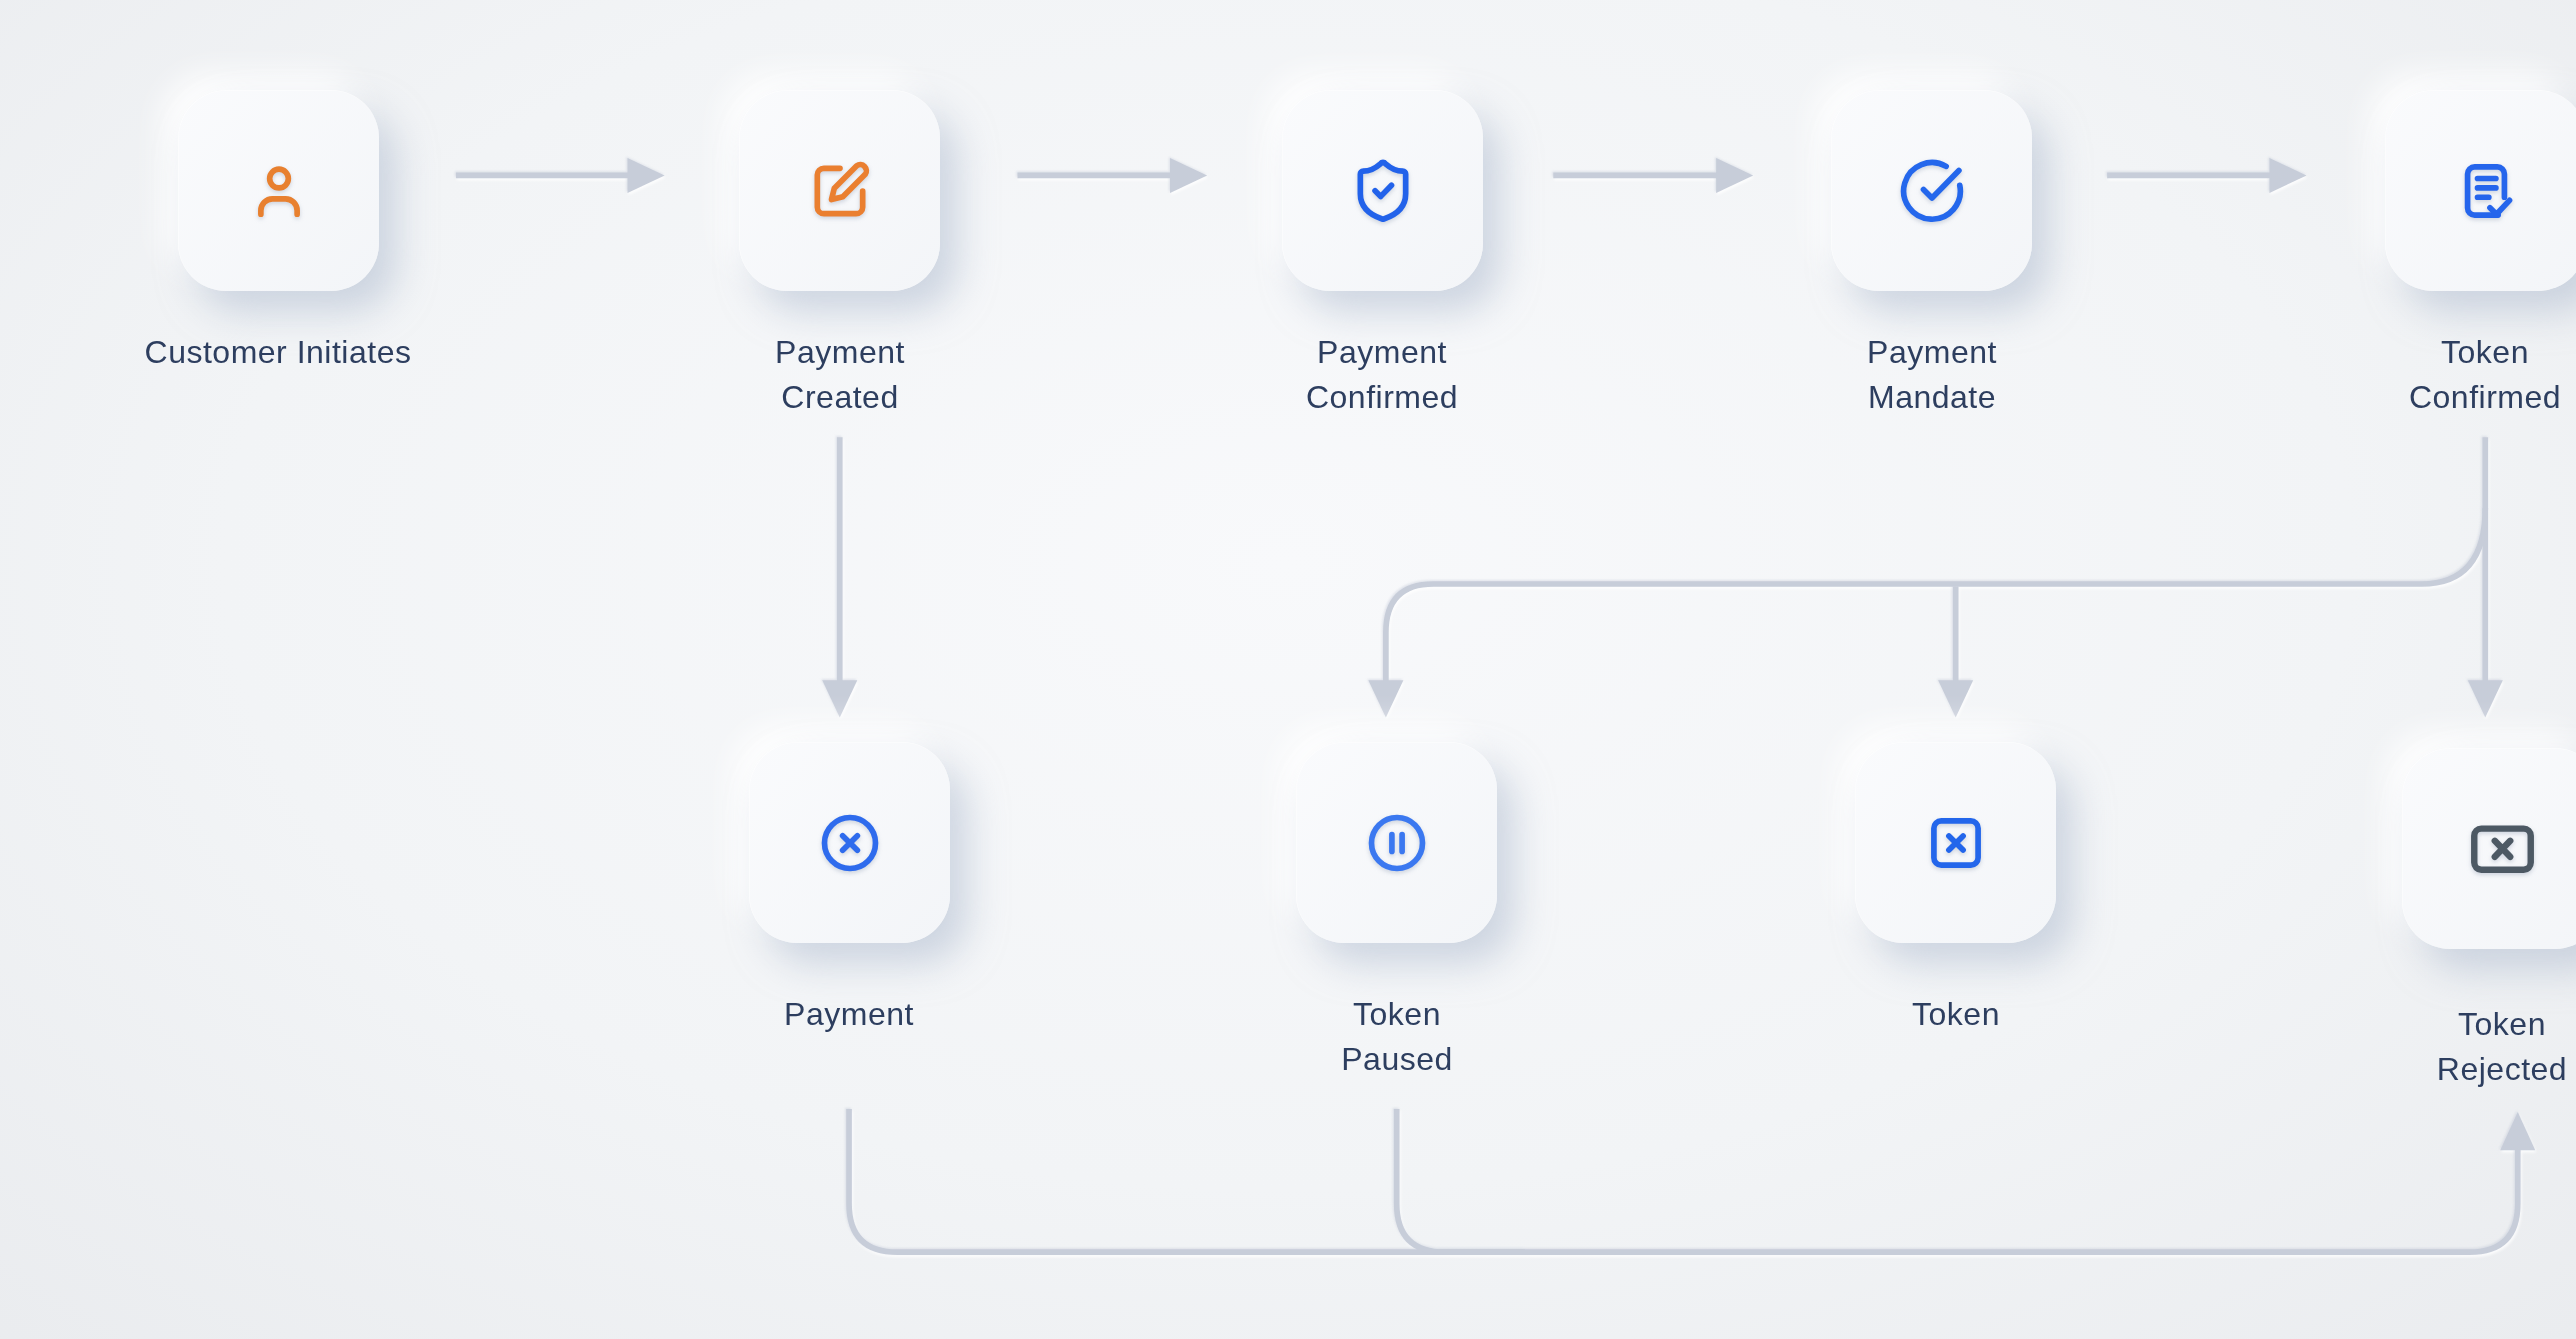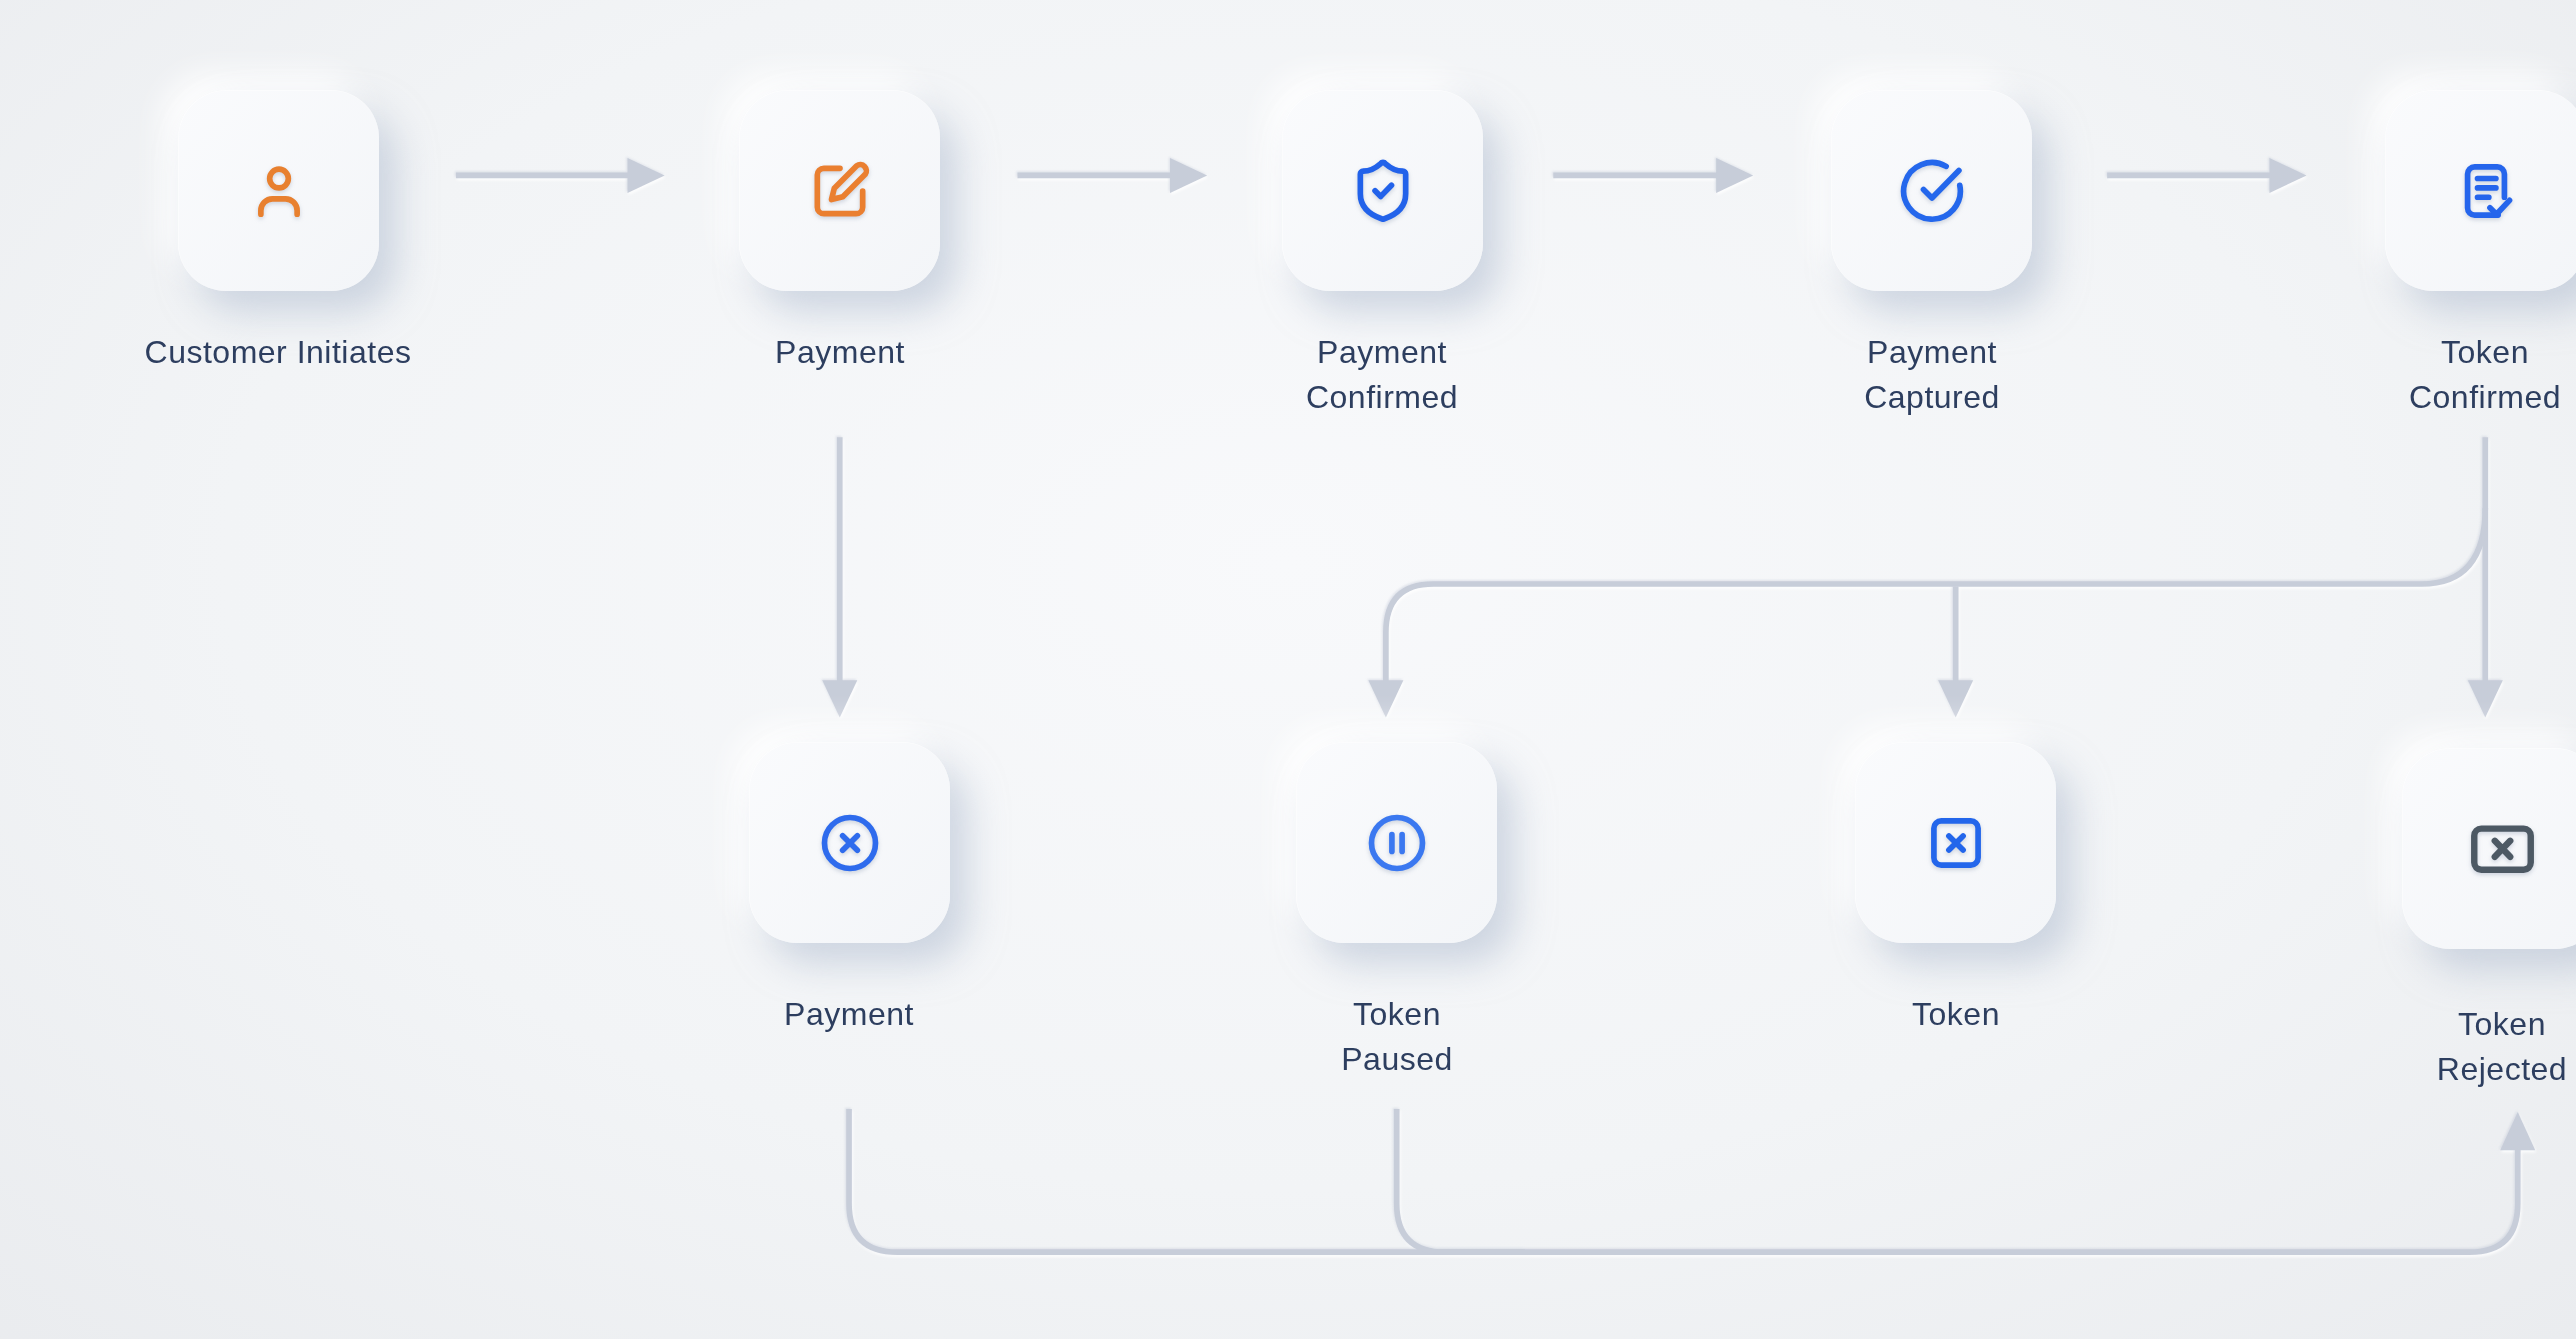--- a/index.html
+++ b/index.html
@@ -136,28 +136,29 @@
       <rect x="3.2" y="5.8" width="17.6" height="12.8" rx="2.2"></rect>
       <path d="m9.6 9.6 4.8 5M14.4 9.6l-4.8 5"></path>
     </svg>
   </div>
 
   <div class="label l1">
     <span>Customer Initiates</span>
   </div>
   <div class="label l2">
     <span>Payment</span>
+      <span>Created</span>
   </div>
   <div class="label l3">
     <span>Payment</span>
       <span>Confirmed</span>
   </div>
   <div class="label l4">
     <span>Payment</span>
-      <span>Captured</span>
+      <span>Mandate</span>
   </div>
   <div class="label l5">
     <span>Token</span>
       <span>Confirmed</span>
   </div>
   <div class="label l6">
     <span>Payment</span>
   </div>
   <div class="label l7">
     <span>Token</span>

